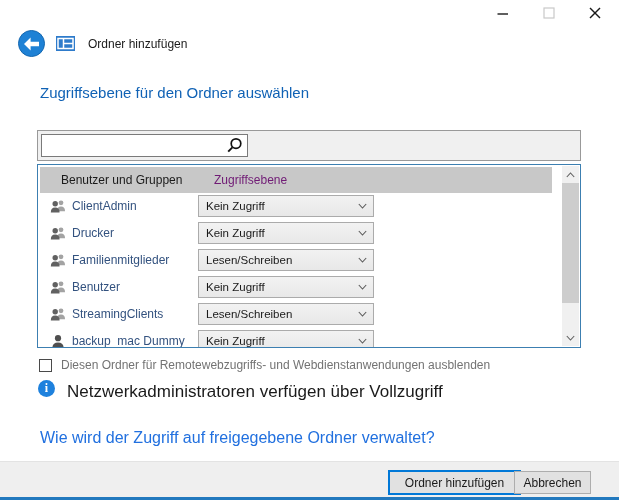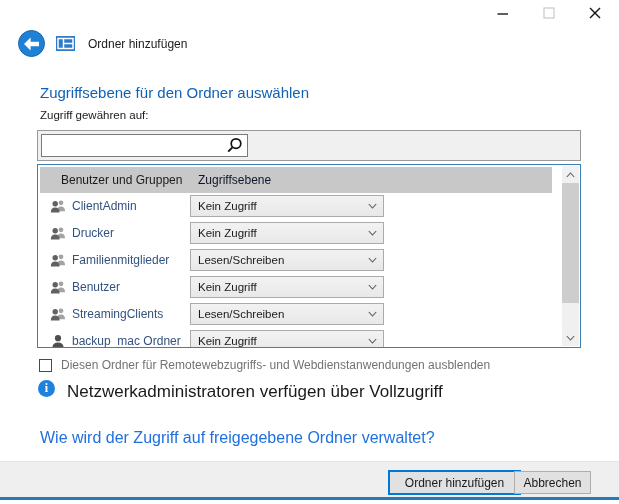--- a/index.html
+++ b/index.html
@@ -29,28 +29,28 @@
   .searchbox input { flex:1; border:none; outline:none; height:19px; font-size:12px; padding:0 4px;
                      font-family:"Liberation Sans", sans-serif; background:transparent; }
   .searchbox svg { flex:0 0 auto; margin-right:4px; }
 
   
   .utable { position:absolute; left:37px; top:164px; width:544px; height:184px;
             border:1px solid var(--table_border,#3C7FB1); background:#fff; overflow:hidden; }
   .thead { position:absolute; left:2px; top:2px; width:512px; height:26px;
            background:var(--header_bg,#C8C8C8); display:flex; align-items:center; }
   .thead .col0 { margin-left:21px; width:137px; font-size:12px; color:#1a1a1a; }
-  .thead .col1 { margin-left:0; font-size:12px; color:#0f172a; }
+  .thead .col1 { margin-left:16px; font-size:12px; color:#701a75; }
   .tbody { position:absolute; left:2px; top:28px; width:523px; height:154px; overflow:hidden; }
   .trow { position:relative; height:27px; display:flex; align-items:center; }
   .trow .uicon { position:absolute; left:10px; top:6px; width:17px; height:15px; }
   .trow .uicon svg { display:block; }
   .trow .uname { position:absolute; left:32px; top:6px; width:122px; font-size:12px;
                  color:var(--username,#33527F); white-space:nowrap; overflow:hidden; }
-  .trow .combo { position:absolute; left:150px; top:2px; width:194px; height:22px;
+  .trow .combo { position:absolute; left:158px; top:2px; width:176px; height:22px;
                  background:linear-gradient(#F2F2F2,#E8E8E8); border:1px solid #ABABAB;
                  display:flex; align-items:center; cursor:default; }
   .trow .combo .cval { flex:1; font-size:11.5px; color:#1a1a1a; padding-left:7px; white-space:nowrap; }
   .trow .combo svg { margin-right:6px; }
 
   
   .vscroll { position:absolute; right:1px; top:1px; width:17px; height:180px; background:#F0F0F0; }
   .varrow { position:absolute; left:0; width:17px; height:17px; display:flex; align-items:center;
             justify-content:center; cursor:pointer; }
   .varrow.up { top:0; } .varrow.down { bottom:0; }
@@ -118,21 +118,20 @@
       <span style="display:flex;">
         <svg width="12" height="12" viewBox="0 0 12 12">
             <line x1="1" y1="1" x2="11" y2="11" stroke="#1a1a1a" stroke-width="1.4"></line>
             <line x1="11" y1="1" x2="1" y2="11" stroke="#1a1a1a" stroke-width="1.4"></line>
           </svg>
       </span>
     </button>
   </div>
 
   <div class="heading">Zugriffsebene für den Ordner auswählen</div>
-  <div class="search-label">Zugriff gewähren auf:</div>
 
   <div class="searchbar">
     <div class="searchbox">
       <input type="text" value="" style="">
       <svg width="17" height="17" viewBox="0 0 17 17">
         <circle cx="10" cy="6.6" r="4.8" fill="none" stroke="#111" stroke-width="1.7"></circle>
         <line x1="6.4" y1="10.4" x2="2.2" y2="14.6" stroke="#111" stroke-width="1.9"></line>
       </svg>
     </div>
   </div>
@@ -239,21 +238,21 @@
   </div>
 
   <div class="trow">
     <span class="uicon">
 
       <svg class="ic-user" width="17" height="15" viewBox="0 0 17 15" style="display: block;">
         <circle cx="8" cy="4.2" r="3.1" fill="#4F4F4F"></circle>
         <path d="M2.4 14 q0-5.6 5.6-5.6 q5.6 0 5.6 5.6 Z" fill="#4F4F4F"></path>
       </svg>
     </span>
-    <span class="uname">backup_mac Ordner</span>
+    <span class="uname">backup_mac Dummy</span>
     <div class="combo">
       <span class="cval">Kein Zugriff</span>
       <svg width="9" height="6" viewBox="0 0 9 6">
         <polyline points="0.8,1 4.5,5 8.2,1" fill="none" stroke="#5A5A5A" stroke-width="1.1"></polyline>
       </svg>
     </div>
   </div>
 </div>
     <div class="vscroll">
       <div class="varrow up">

